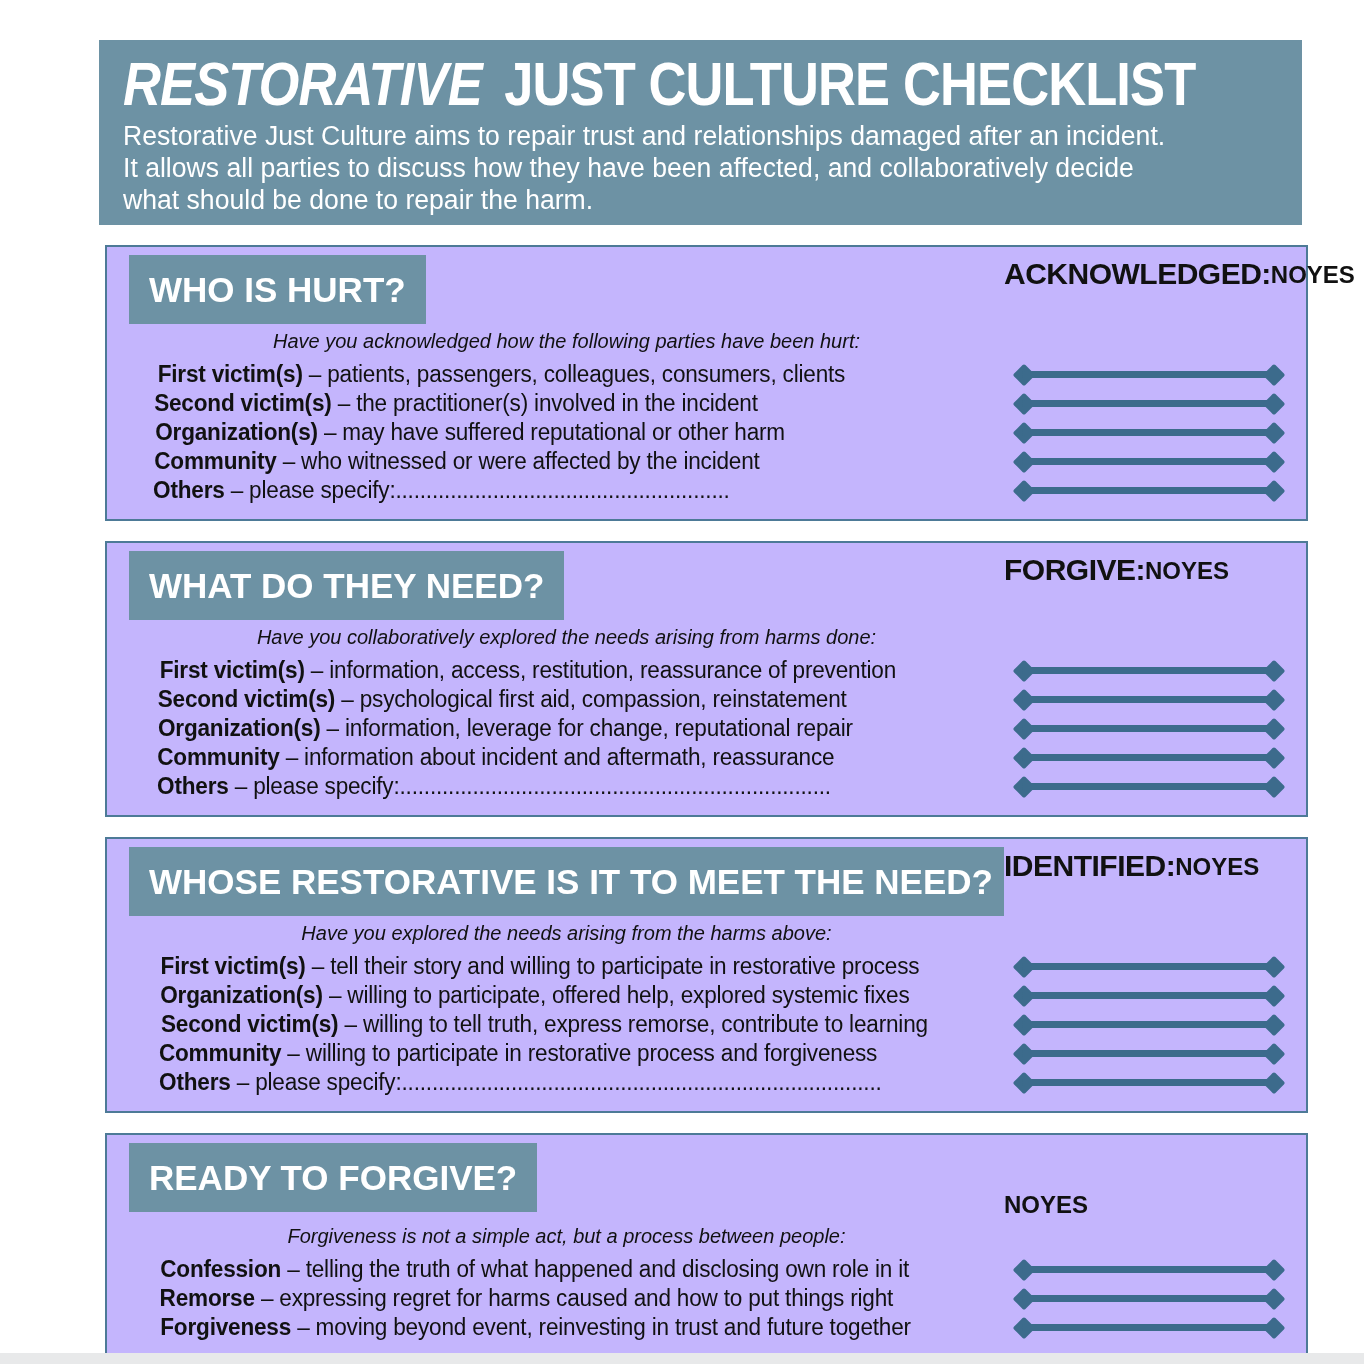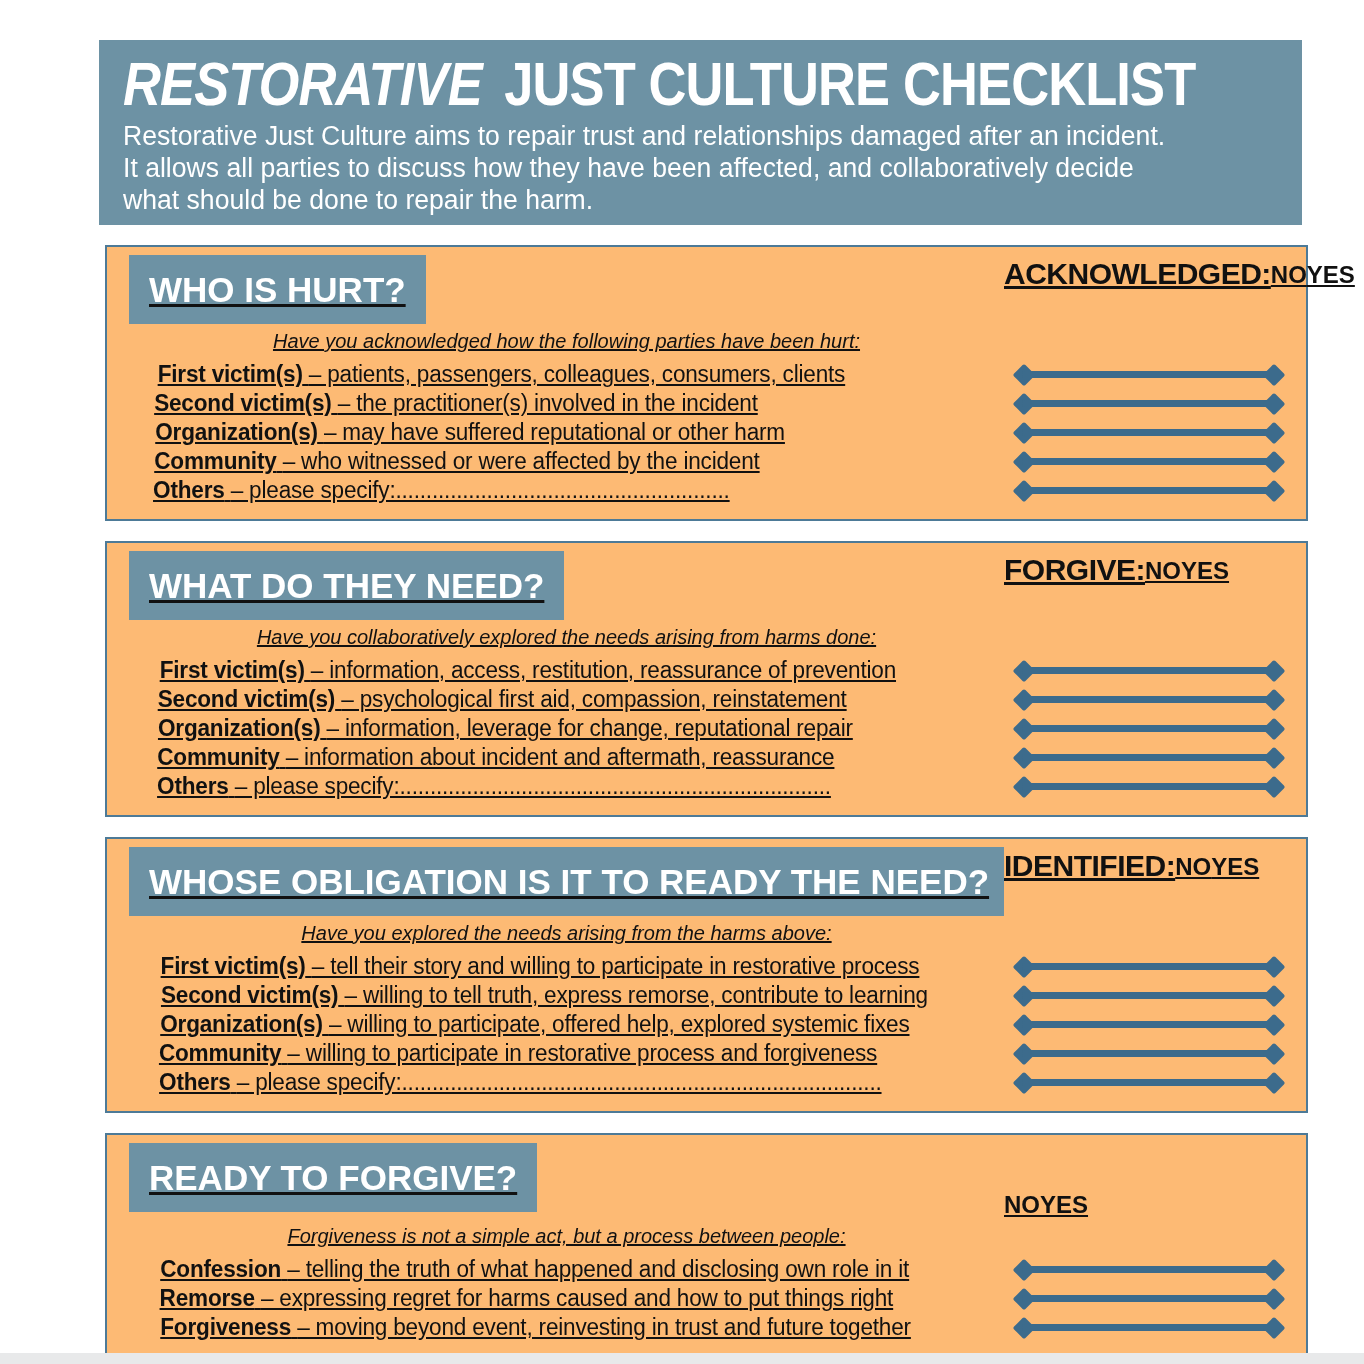--- a/index.html
+++ b/index.html
@@ -20,21 +20,21 @@
   .title-line{
     color:#ffffff;font-size:61px;font-weight:bold;line-height:1.05;white-space:nowrap;
     transform:scaleX(0.86);transform-origin:0 50%;letter-spacing:-1px;
   }
   .title-em{font-style:italic;margin-right:26px;}
   .subtitle{margin-top:5px;color:#ffffff;font-size:27px;line-height:1.18;
     transform:scaleX(0.985);transform-origin:0 50%;}
   
   .box{
     margin:20px 56px 0 68px;border:2px solid var(--border,#4d7a97);
-    padding:0 22px 14px 22px;background:#fdba74;text-decoration:underline;
+    padding:0 22px 14px 22px;background:#c4b5fd;
   }
   .head{display:flex;justify-content:space-between;align-items:flex-start;padding-top:8px;}
   .band{
     background:var(--band-bg,#6d92a4);color:#ffffff;font-weight:bold;font-size:35px;
     line-height:1;padding:17px 20px;white-space:nowrap;flex:0 1 auto;min-width:0;
   }
   .status{width:280px;flex:none;display:flex;flex-direction:row;padding-top:2px;}
   .status-label{font-size:30px;font-weight:bold;letter-spacing:-0.5px;text-align:left;min-height:34px;}
   .noyes{display:flex;justify-content:space-between;font-size:24px;font-weight:bold;margin-top:4px;text-align:right;}
   .s4 .status{padding-top:44px;}
@@ -179,48 +179,48 @@
       <div class="scale">
           <span class="dia dia-l"></span>
           <span class="bar"></span>
           <span class="dia dia-r"></span>
         </div>
     </div>
   </div>
 
   <div class="box s3">
     <div class="head">
-      <div class="band">WHOSE OBLIGATION IS IT TO READY THE NEED?</div>
+      <div class="band">WHOSE RESTORATIVE IS IT TO MEET THE NEED?</div>
       <div class="status">
         <div class="status-label">IDENTIFIED:</div>
         <div class="noyes">
           <span>NO</span>
           <span>YES</span>
         </div>
       </div>
     </div>
     <div class="intro">Have you explored the needs arising from the harms above:</div>
     <div class="row">
       <div class="row-text"><span class="lbl">First victim(s)</span> <span>– tell their story and willing to participate in restorative process</span></div>
       <div class="scale">
           <span class="dia dia-l"></span>
           <span class="bar"></span>
           <span class="dia dia-r"></span>
         </div>
     </div>
     <div class="row">
+      <div class="row-text"><span class="lbl">Organization(s)</span> <span>– willing to participate, offered help, explored systemic fixes</span></div>
+      <div class="scale">
+          <span class="dia dia-l"></span>
+          <span class="bar"></span>
+          <span class="dia dia-r"></span>
+        </div>
+    </div>
+    <div class="row">
       <div class="row-text"><span class="lbl">Second victim(s)</span> <span>– willing to tell truth, express remorse, contribute to learning</span></div>
-      <div class="scale">
-          <span class="dia dia-l"></span>
-          <span class="bar"></span>
-          <span class="dia dia-r"></span>
-        </div>
-    </div>
-    <div class="row">
-      <div class="row-text"><span class="lbl">Organization(s)</span> <span>– willing to participate, offered help, explored systemic fixes</span></div>
       <div class="scale">
           <span class="dia dia-l"></span>
           <span class="bar"></span>
           <span class="dia dia-r"></span>
         </div>
     </div>
     <div class="row">
       <div class="row-text"><span class="lbl">Community</span> <span>– willing to participate in restorative process and forgiveness</span></div>
       <div class="scale">
           <span class="dia dia-l"></span>

